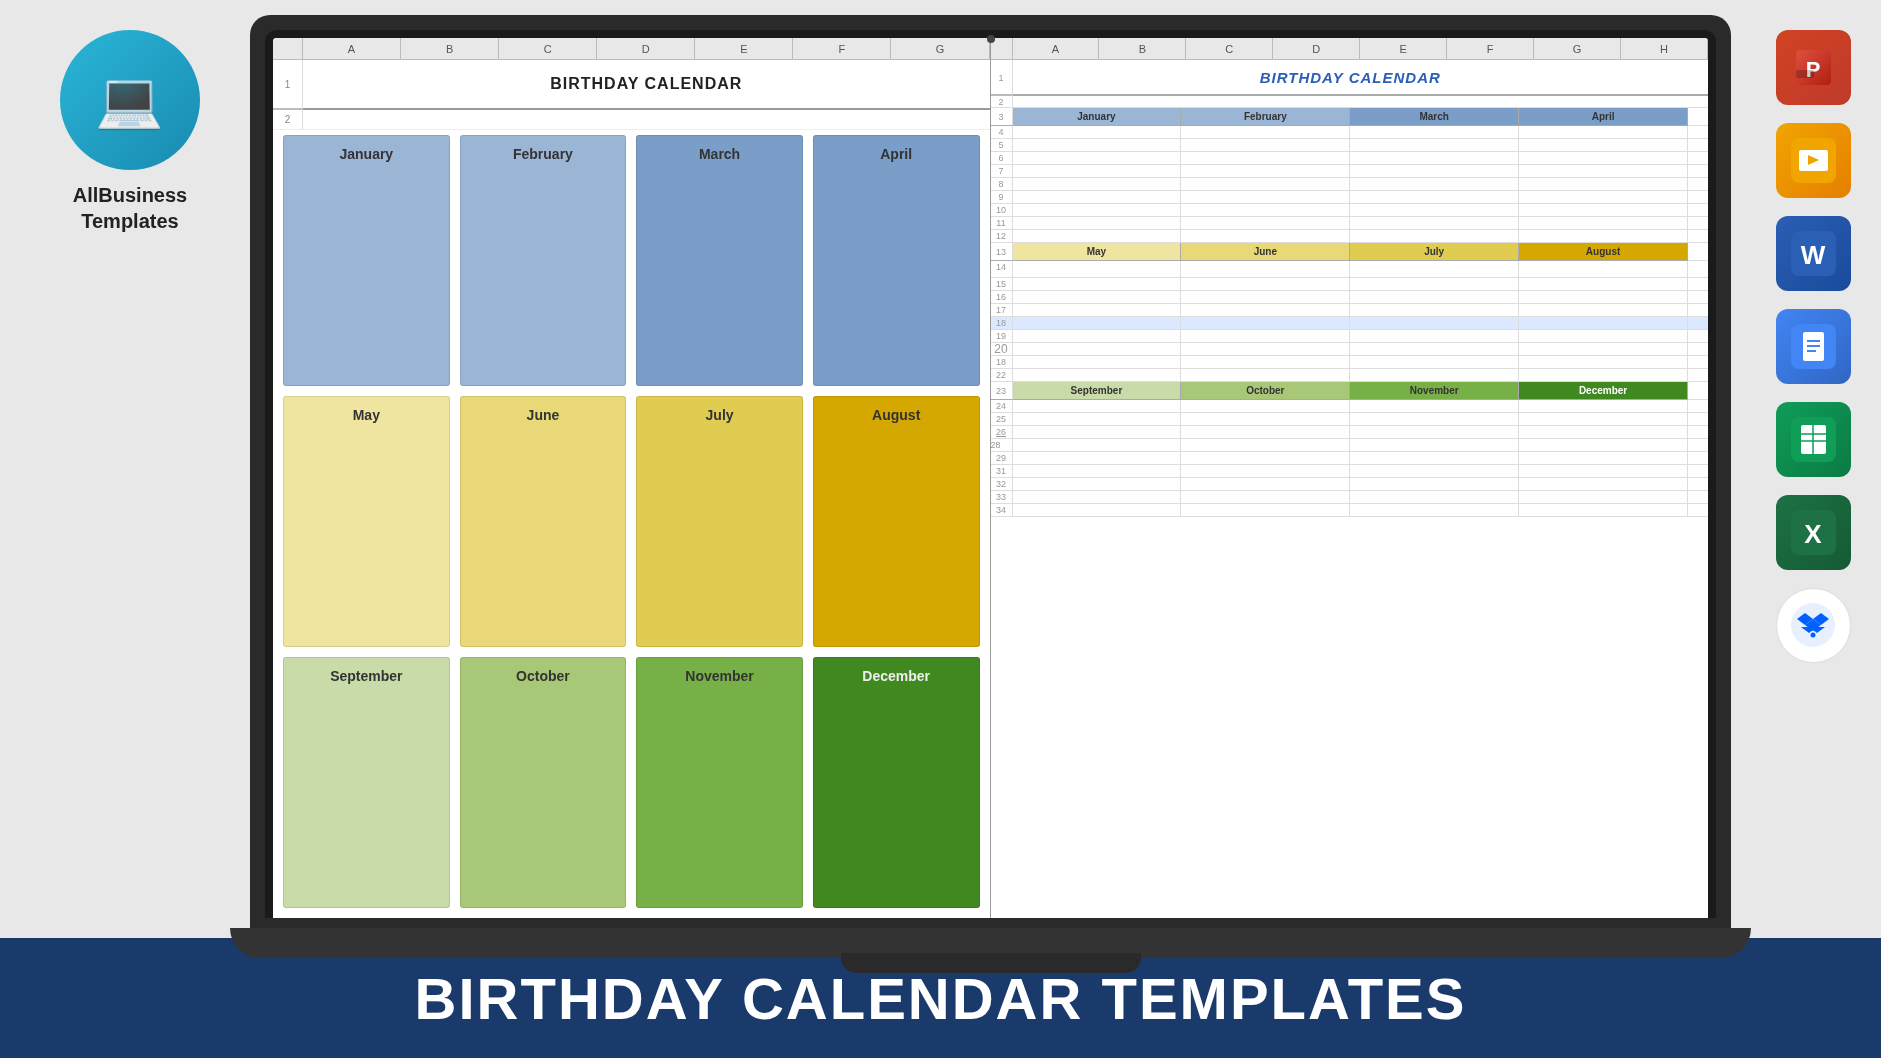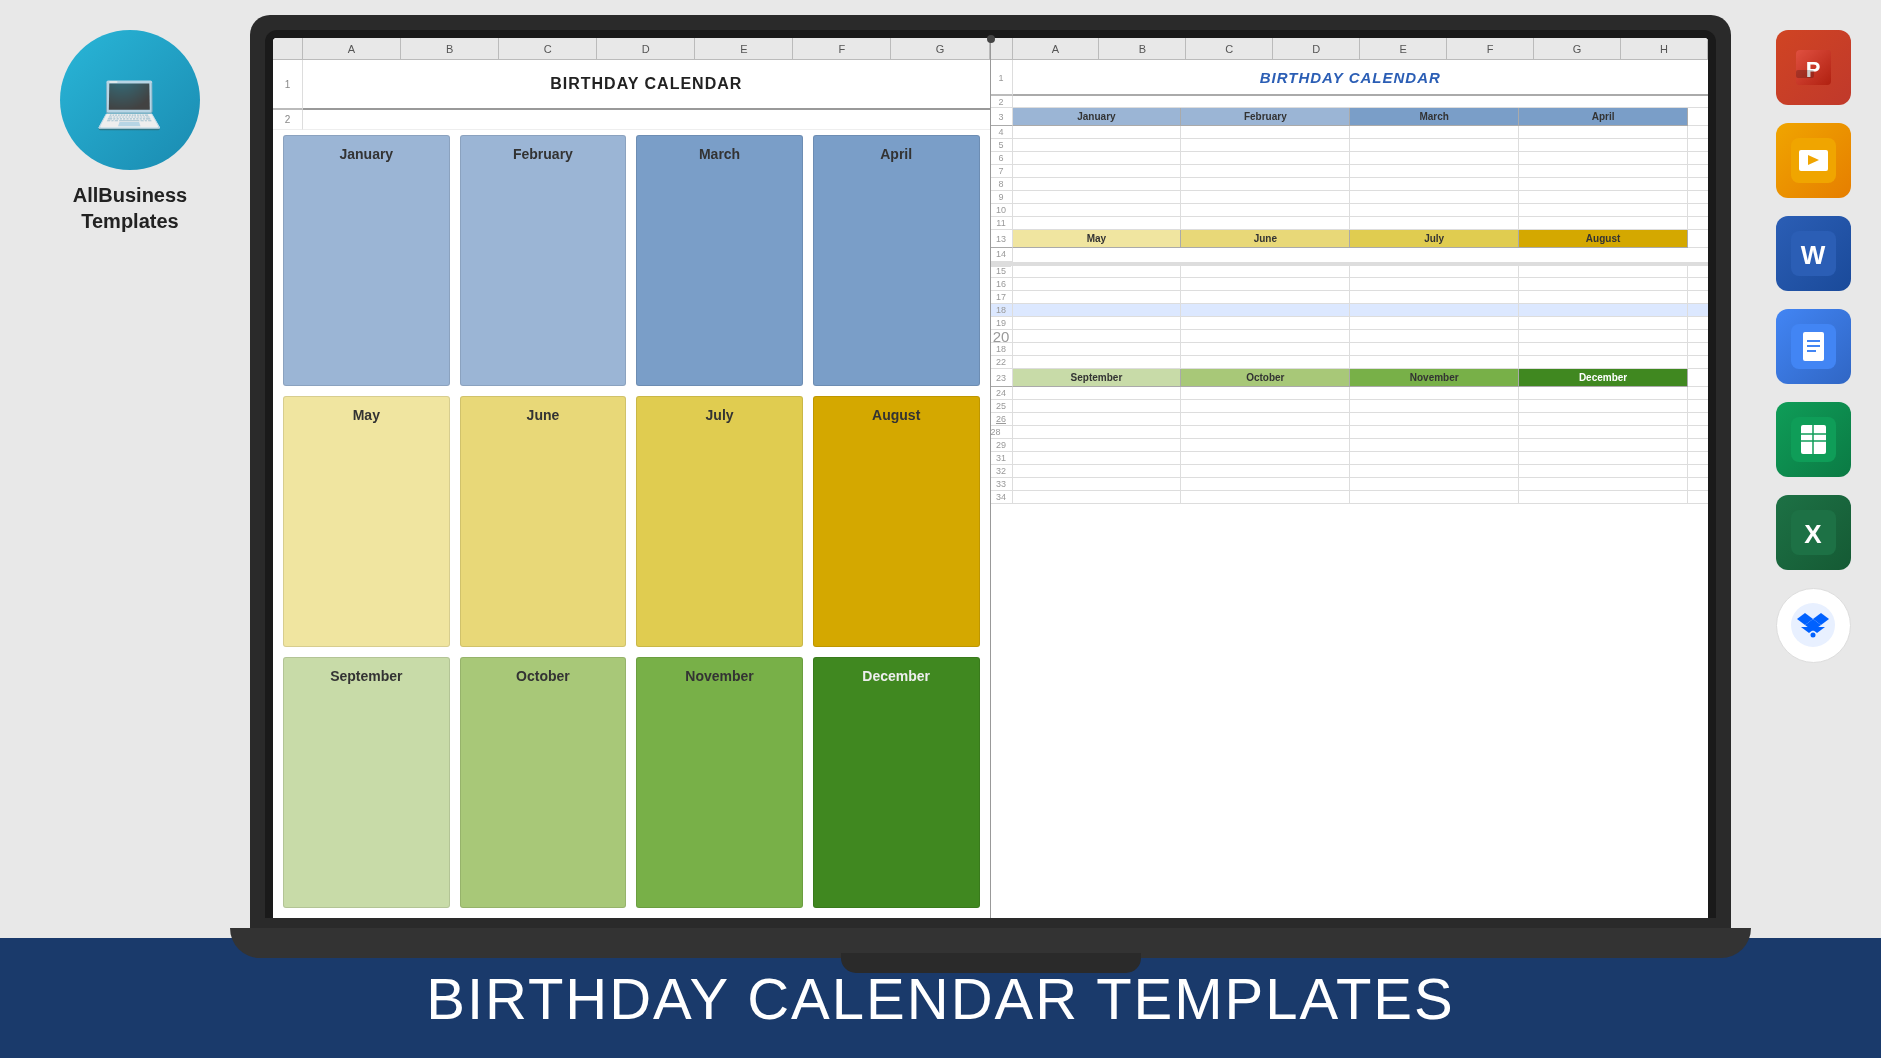--- a/index.html
+++ b/index.html
@@ -27,21 +27,21 @@
       right: 0;
       height: 120px;
       background: #1a3a6b;
       display: flex;
       align-items: center;
       justify-content: center;
     }
     .bottom-banner-text {
       color: white;
       font-size: 58px;
-      font-weight: 400;
+      font-weight: 700;
       letter-spacing: 2px;
       text-transform: uppercase;
     }
 
     
     .logo-area {
       position: absolute;
       top: 30px;
       left: 30px;
       display: flex;
@@ -481,29 +481,37 @@
                 <div style="width:20px;border-bottom:1px solid #ddd;flex-shrink:0;"></div>
               </div>
               <div style="display: flex; height: 13px; flex-shrink: 0;">
                 <div style="width:22px;border-right:1px solid #ddd;border-bottom:1px solid #ddd;font-size:9px;color:#999;text-align:center;line-height:13px;flex-shrink:0;">11</div>
                 <div style="flex:1;border-right:1px solid #ddd;border-bottom:1px solid #ddd;"></div>
                 <div style="flex:1;border-right:1px solid #ddd;border-bottom:1px solid #ddd;"></div>
                 <div style="flex:1;border-right:1px solid #ddd;border-bottom:1px solid #ddd;"></div>
                 <div style="flex:1;border-right:1px solid #ddd;border-bottom:1px solid #ddd;"></div>
                 <div style="width:20px;border-bottom:1px solid #ddd;flex-shrink:0;"></div>
               </div>
+              <div style="display: flex; height: 13px; flex-shrink: 0;">
+                <div style="width:22px;border-right:1px solid #ddd;border-bottom:1px solid #ddd;font-size:9px;color:#999;text-align:center;line-height:13px;flex-shrink:0;">12</div>
+                <div style="flex:1;border-right:1px solid #ddd;border-bottom:1px solid #ddd;"></div>
+                <div style="flex:1;border-right:1px solid #ddd;border-bottom:1px solid #ddd;"></div>
+                <div style="flex:1;border-right:1px solid #ddd;border-bottom:1px solid #ddd;"></div>
+                <div style="flex:1;border-right:1px solid #ddd;border-bottom:1px solid #ddd;"></div>
+                <div style="width:20px;border-bottom:1px solid #ddd;flex-shrink:0;"></div>
+              </div>
               <div style="display: flex; height: 18px; flex-shrink: 0;">
                 <div style="width:22px;border-right:1px solid #ddd;border-bottom:1px solid #aaa;font-size:9px;color:#999;text-align:center;line-height:18px;flex-shrink:0;">13</div>
                 <div style="flex:1;border-right:1px solid #aaa;border-bottom:1px solid #aaa;background:#f0e5a0;color:#333;font-size:10px;font-weight:bold;text-align:center;line-height:18px;">May</div>
                 <div style="flex:1;border-right:1px solid #aaa;border-bottom:1px solid #aaa;background:#e8d878;color:#333;font-size:10px;font-weight:bold;text-align:center;line-height:18px;">June</div>
                 <div style="flex:1;border-right:1px solid #aaa;border-bottom:1px solid #aaa;background:#e0cc50;color:#333;font-size:10px;font-weight:bold;text-align:center;line-height:18px;">July</div>
                 <div style="flex:1;border-right:1px solid #aaa;border-bottom:1px solid #aaa;background:#d4a800;color:#333;font-size:10px;font-weight:bold;text-align:center;line-height:18px;">August</div>
                 <div style="width:20px;border-bottom:1px solid #ddd;flex-shrink:0;"></div>
               </div>
-              <div style="display: flex; height: 17px; flex-shrink: 0; flex-direction: column;">
+              <div style="display: flex; height: 17px; flex-shrink: 0;">
                 <div style="width:22px;border-right:1px solid #ddd;border-bottom:1px solid #ddd;font-size:9px;color:#999;text-align:center;line-height:13px;flex-shrink:0;">14</div>
                 <div style="flex:1;border-right:1px solid #ddd;border-bottom:1px solid #ddd;"></div>
                 <div style="flex:1;border-right:1px solid #ddd;border-bottom:1px solid #ddd;"></div>
                 <div style="flex:1;border-right:1px solid #ddd;border-bottom:1px solid #ddd;"></div>
                 <div style="flex:1;border-right:1px solid #ddd;border-bottom:1px solid #ddd;"></div>
                 <div style="width:20px;border-bottom:1px solid #ddd;flex-shrink:0;"></div>
               </div>
               <div style="display: flex; height: 13px; flex-shrink: 0;">
                 <div style="width:22px;border-right:1px solid #ddd;border-bottom:1px solid #ddd;font-size:9px;color:#999;text-align:center;line-height:13px;flex-shrink:0;">15</div>
                 <div style="flex:1;border-right:1px solid #ddd;border-bottom:1px solid #ddd;"></div>
@@ -538,21 +546,21 @@
               </div>
               <div style="display: flex; height: 13px; flex-shrink: 0;">
                 <div style="width:22px;border-right:1px solid #ddd;border-bottom:1px solid #ddd;font-size:9px;color:#999;text-align:center;line-height:13px;flex-shrink:0;">19</div>
                 <div style="flex:1;border-right:1px solid #ddd;border-bottom:1px solid #ddd;"></div>
                 <div style="flex:1;border-right:1px solid #ddd;border-bottom:1px solid #ddd;"></div>
                 <div style="flex:1;border-right:1px solid #ddd;border-bottom:1px solid #ddd;"></div>
                 <div style="flex:1;border-right:1px solid #ddd;border-bottom:1px solid #ddd;"></div>
                 <div style="width:20px;border-bottom:1px solid #ddd;flex-shrink:0;"></div>
               </div>
               <div style="display: flex; height: 13px; flex-shrink: 0;">
-                <div style="width:22px;border-right:1px solid #ddd;border-bottom:1px solid #ddd;font-size:15px;color:#999;text-align:center;line-height:13px;flex-shrink:0;">20</div>
+                <div style="width:22px;border-right:1px solid #ddd;border-bottom:1px solid #ddd;font-size:12px;color:#999;text-align:center;line-height:13px;flex-shrink:0;">20</div>
                 <div style="flex:1;border-right:1px solid #ddd;border-bottom:1px solid #ddd;"></div>
                 <div style="flex:1;border-right:1px solid #ddd;border-bottom:1px solid #ddd;"></div>
                 <div style="flex:1;border-right:1px solid #ddd;border-bottom:1px solid #ddd;"></div>
                 <div style="flex:1;border-right:1px solid #ddd;border-bottom:1px solid #ddd;"></div>
                 <div style="width:20px;border-bottom:1px solid #ddd;flex-shrink:0;"></div>
               </div>
               <div style="display: flex; height: 13px; flex-shrink: 0;">
                 <div style="width:22px;border-right:1px solid #ddd;border-bottom:1px solid #ddd;font-size:9px;color:#999;text-align:center;line-height:13px;flex-shrink:0;">18</div>
                 <div style="flex:1;border-right:1px solid #ddd;border-bottom:1px solid #ddd;"></div>
                 <div style="flex:1;border-right:1px solid #ddd;border-bottom:1px solid #ddd;"></div>

